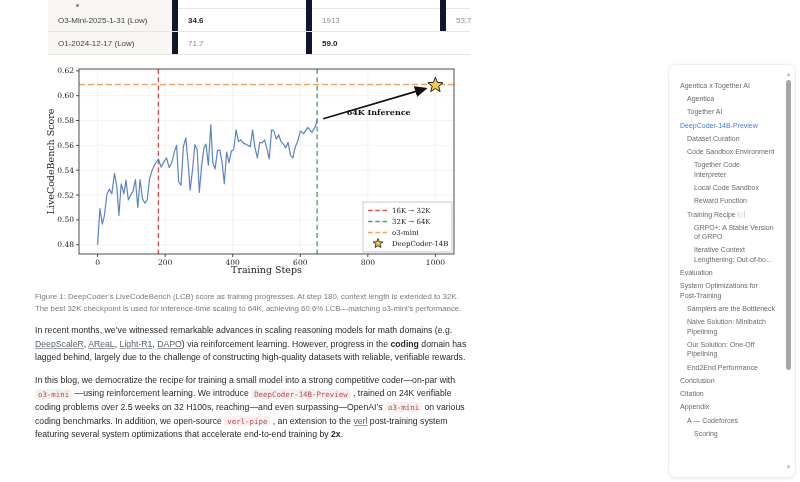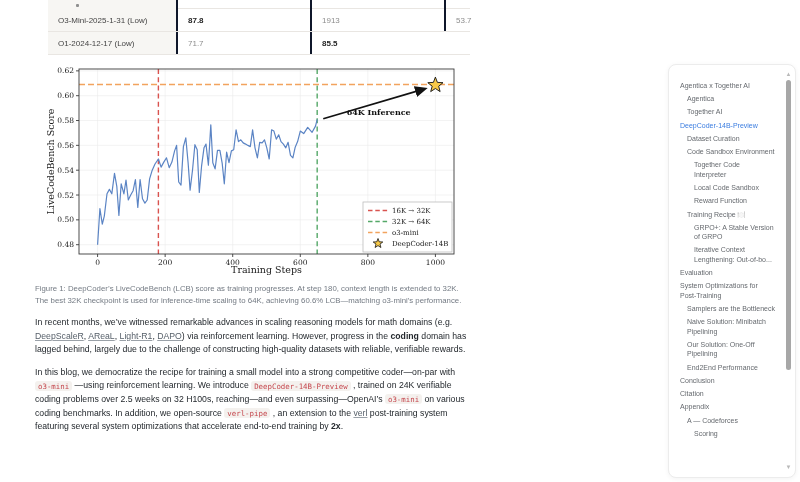--- a/index.html
+++ b/index.html
@@ -7,34 +7,34 @@
   .page { position:relative; width:800px; height:482px; background:#fff; overflow:hidden;
           font-family:"Liberation Sans", sans-serif; }
 
   
   .content { position:absolute; left:35px; top:0; width:432px; }
 
   
   .bench-table { margin-left:13px; width:422px; font-size:8px; color:#3f3f3f; }
   .trow { display:grid; grid-template-columns:130px 134px 134px 1fr; border-bottom:1px solid #e9e6e2; }
   .trow > div { padding:0 0 0 10px; display:flex; align-items:center; height:22px;
-                border-right:2px solid #0f172a; }
+                border-right:6px solid #0f172a; }
   .trow > div:last-child { border-right:none; }
   .trow .label-cell { background:#f7f6f3; color:#454545; }
   .val { color:#8d8d8d; }
   .val.bold { color:#252525; font-weight:700; }
   .sliver { height:9px; }
   .sliver > div { height:9px; padding:0 0 0 10px; }
   .sliver .remnant { position:relative; }
   .sliver .remnant::after { content:""; position:absolute; left:28px; top:4px; width:3px; height:3px;
                             background:#8f8f8f; border-radius:1px; }
 
   
   .figure-wrap { margin:10px 0 0 10px; width:416px; height:210px; }
-  .caption { margin-top:8px; font-size:7.8px; line-height:1.55; color:#737a83; }
+  .caption { margin-top:16px; font-size:7.8px; line-height:1.55; color:#737a83; }
 
   .para { margin-top:9px; font-size:8.7px; line-height:1.56; color:#24292e; }
   .para strong { font-weight:700; }
   .plink { color:#57606a; text-decoration:underline; text-decoration-color:#9aa1a8; cursor:pointer; }
   .pcode { font-family:"DejaVu Sans Mono", monospace; font-size:7.4px; color:#c5484e;
            background:#f4f1ee; border-radius:3px; padding:0.5px 3px; }
 
   
   .toc { position:absolute; left:668px; top:64px; width:128px; height:414px; background:#fff;
          border:1px solid #ececec; border-radius:8px; box-shadow:0 1px 5px rgba(0,0,0,0.05);
@@ -69,36 +69,36 @@
       <div class="trow sliver">
         <div class="label-cell remnant"></div>
         <div></div>
         <div></div>
         <div></div>
       </div>
 
     <div class="trow">
           <div class="label-cell">O3-Mini-2025-1-31 (Low)</div>
           <div>
-            <span class="val bold">87.8</span>
+            <span class="val bold">34.6</span>
           </div>
           <div>
             <span class="val">1913</span>
           </div>
           <div>
             <span class="val">53.7</span>
           </div>
         </div>
         <div class="trow">
           <div class="label-cell">O1-2024-12-17 (Low)</div>
           <div>
             <span class="val">71.7</span>
           </div>
           <div>
-            <span class="val bold">85.5</span>
+            <span class="val bold">59.0</span>
           </div>
         </div>
       </div>
 
     <div class="figure-wrap">
       <svg id="chart-svg" width="416" height="210" viewBox="0 0 416 210">
           <defs>
             <marker id="ah" markerWidth="8" markerHeight="7" refX="6" refY="3.5" orient="auto">
               <polygon points="0 0,8 3.5,0 7" fill="#111"></polygon>
             </marker>

